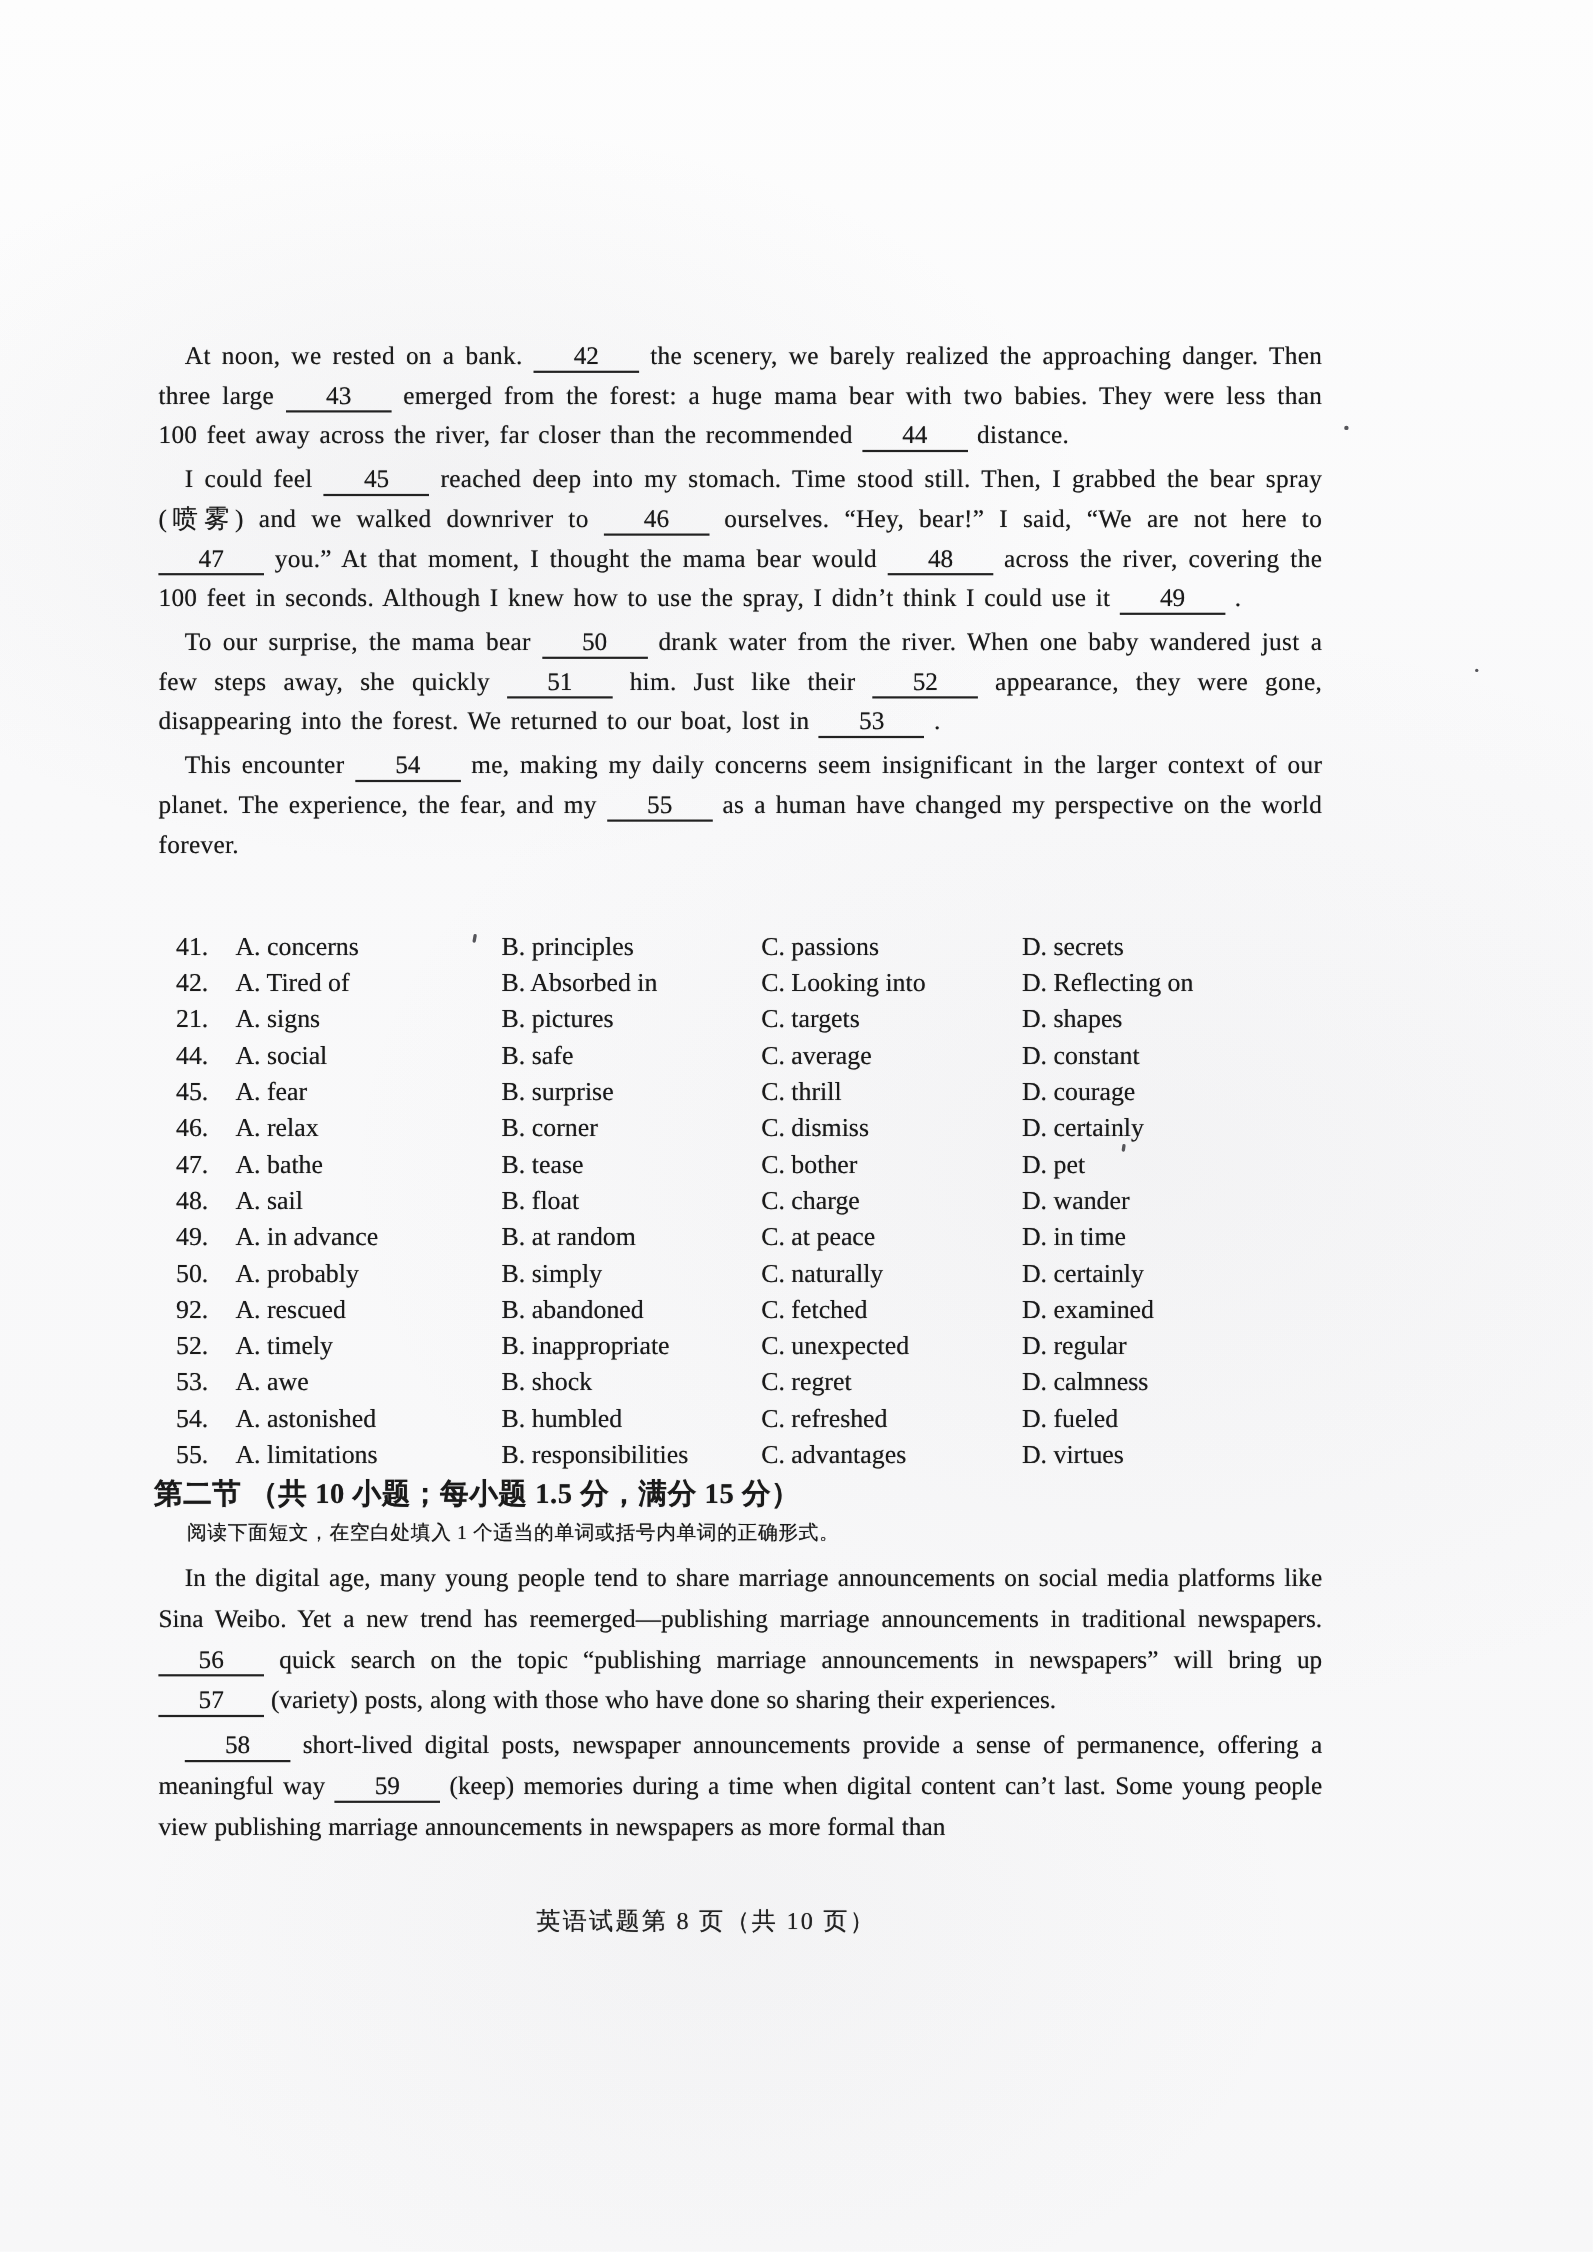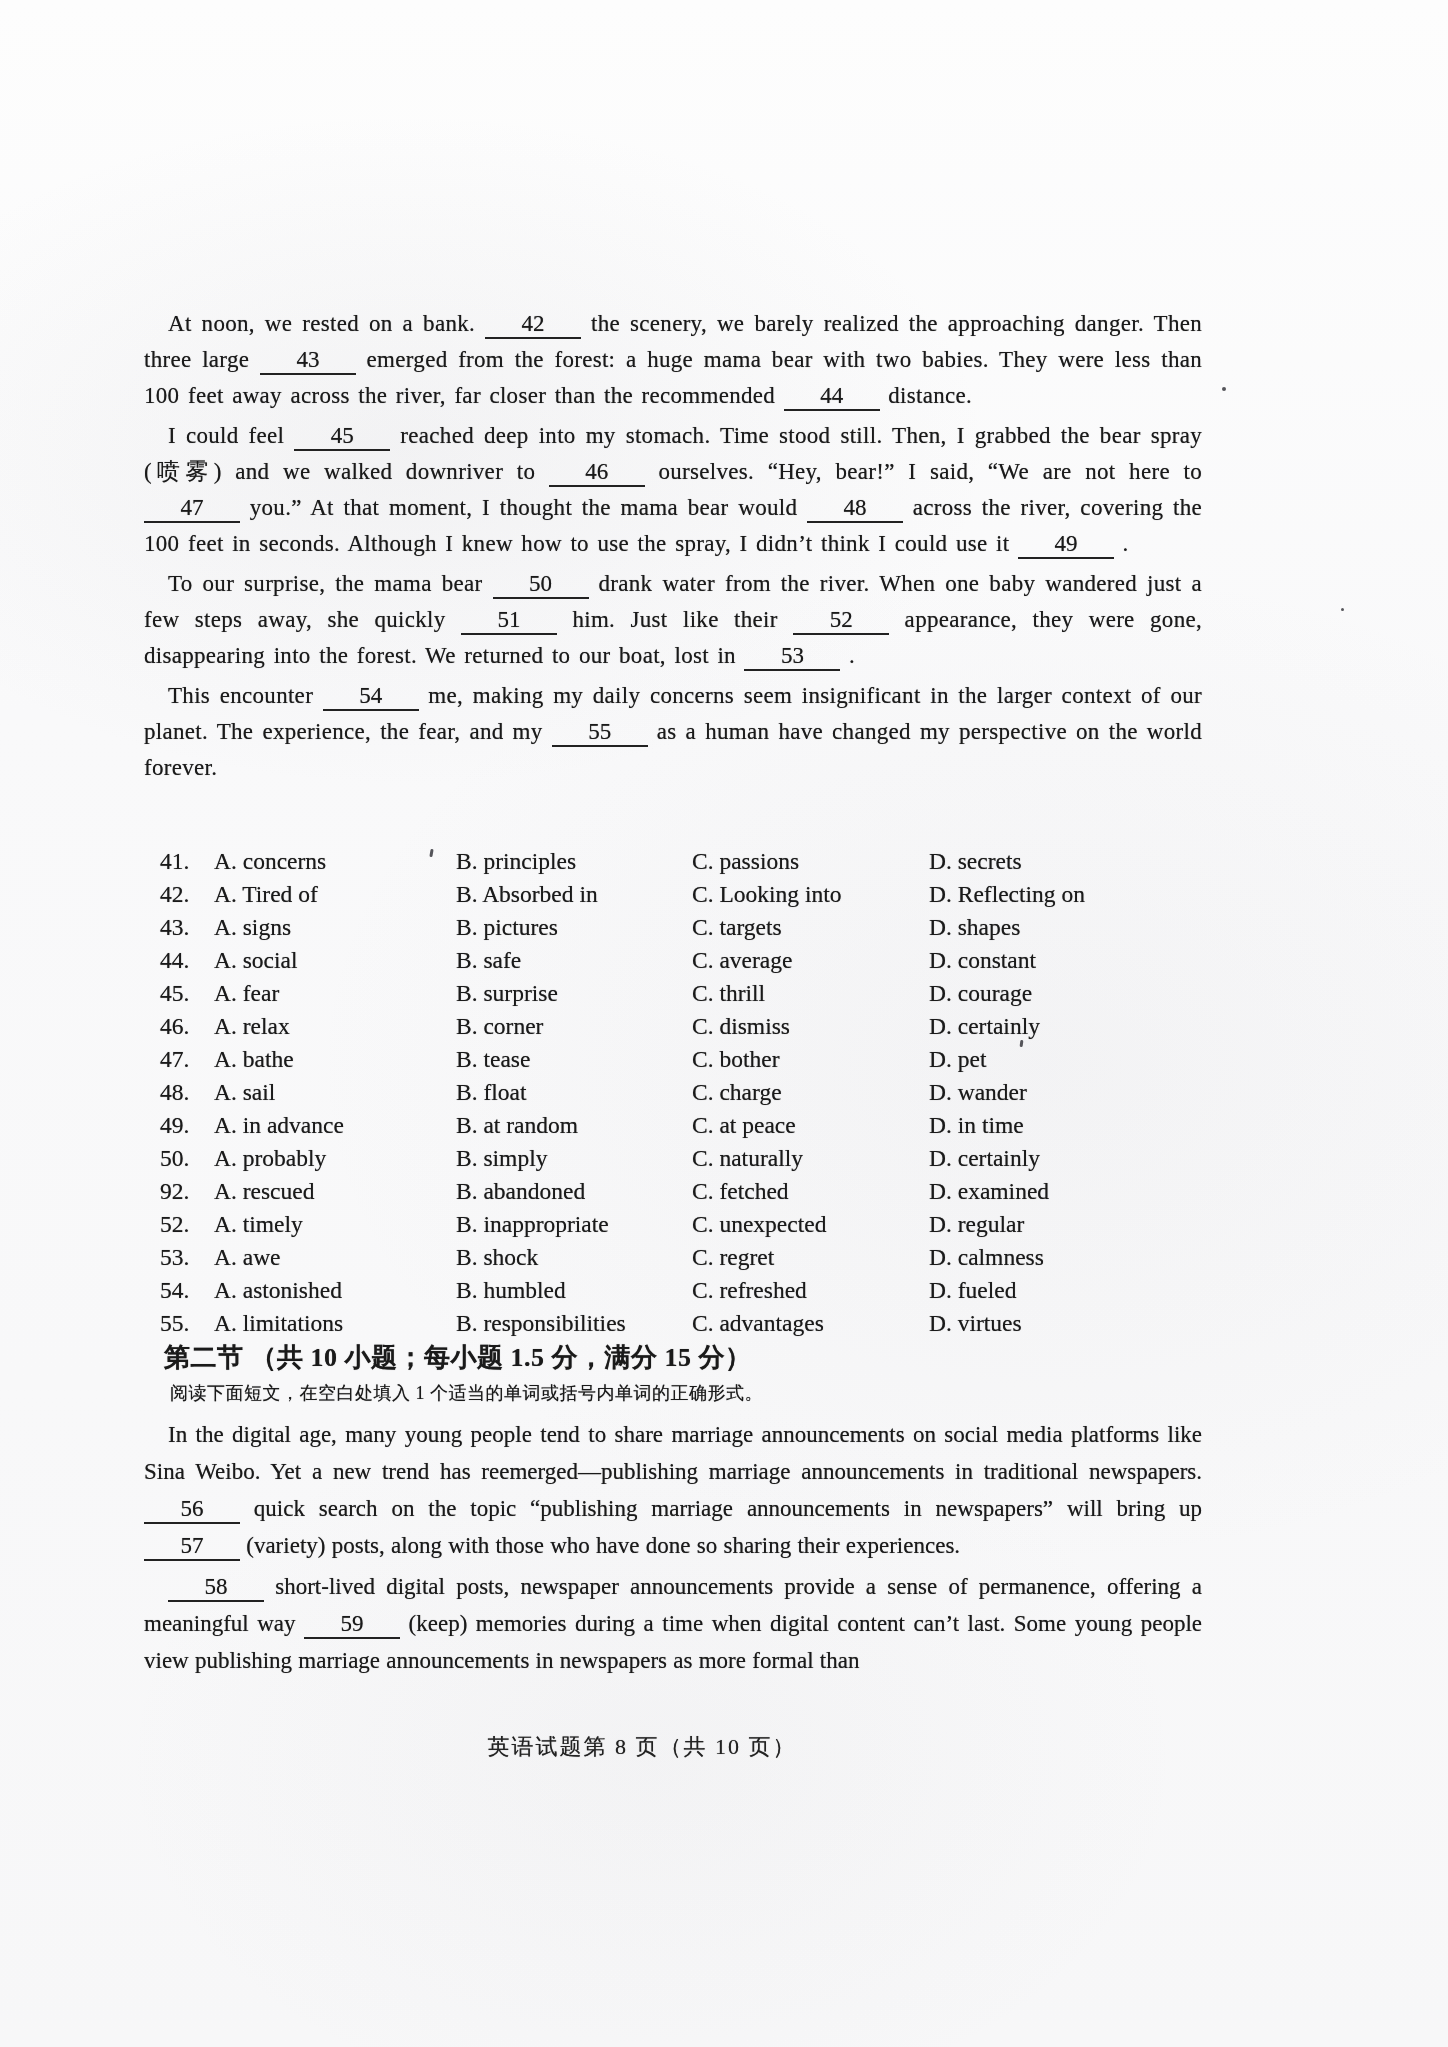--- a/index.html
+++ b/index.html
@@ -56,21 +56,20 @@
     grid-template-columns: 54px 242px 236px 237px 1fr;
     line-height: 33px;
   }
   .opt-cell { white-space: nowrap; }
   .sec2-head {
     top: 1340px;
     font-size: 26px;
     line-height: 35px;
     font-weight: 700;
     letter-spacing: 0.5px;
-    margin-left: 24px;
   }
   .sec2-instr {
     top: 1376px;
     font-size: 18px;
     line-height: 35px;
     text-indent: 30px;
     letter-spacing: 0.5px;
   }
   .passage-b { top: 1412px; }
   .passage-b .para {
@@ -116,21 +115,21 @@
         <span class="opt-cell">D. secrets</span>
       </div>
       <div class="opt-row">
         <span class="opt-cell opt-num">42.</span>
         <span class="opt-cell">A. Tired of</span>
         <span class="opt-cell">B. Absorbed in</span>
         <span class="opt-cell">C. Looking into</span>
         <span class="opt-cell">D. Reflecting on</span>
       </div>
       <div class="opt-row">
-        <span class="opt-cell opt-num">43.</span>
+        <span class="opt-cell opt-num">21.</span>
         <span class="opt-cell">A. signs</span>
         <span class="opt-cell">B. pictures</span>
         <span class="opt-cell">C. targets</span>
         <span class="opt-cell">D. shapes</span>
       </div>
       <div class="opt-row">
         <span class="opt-cell opt-num">44.</span>
         <span class="opt-cell">A. social</span>
         <span class="opt-cell">B. safe</span>
         <span class="opt-cell">C. average</span>

